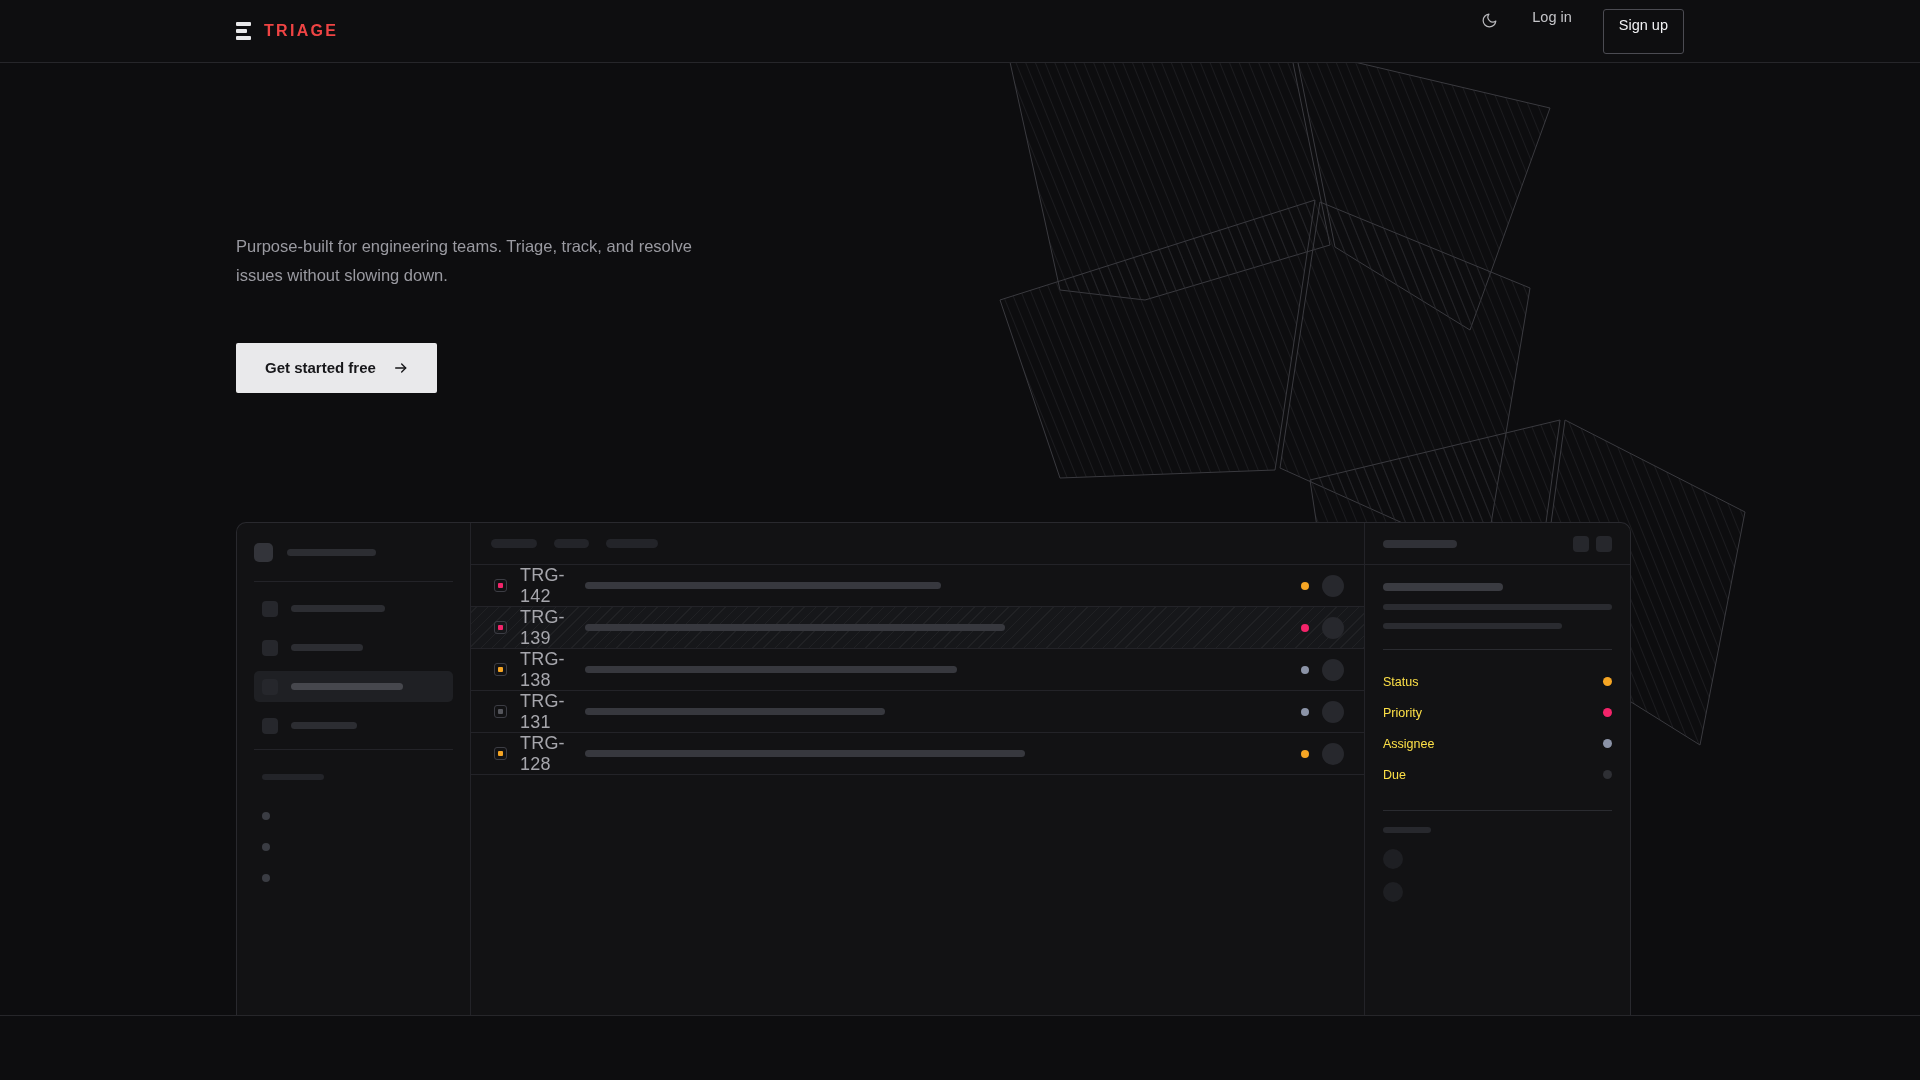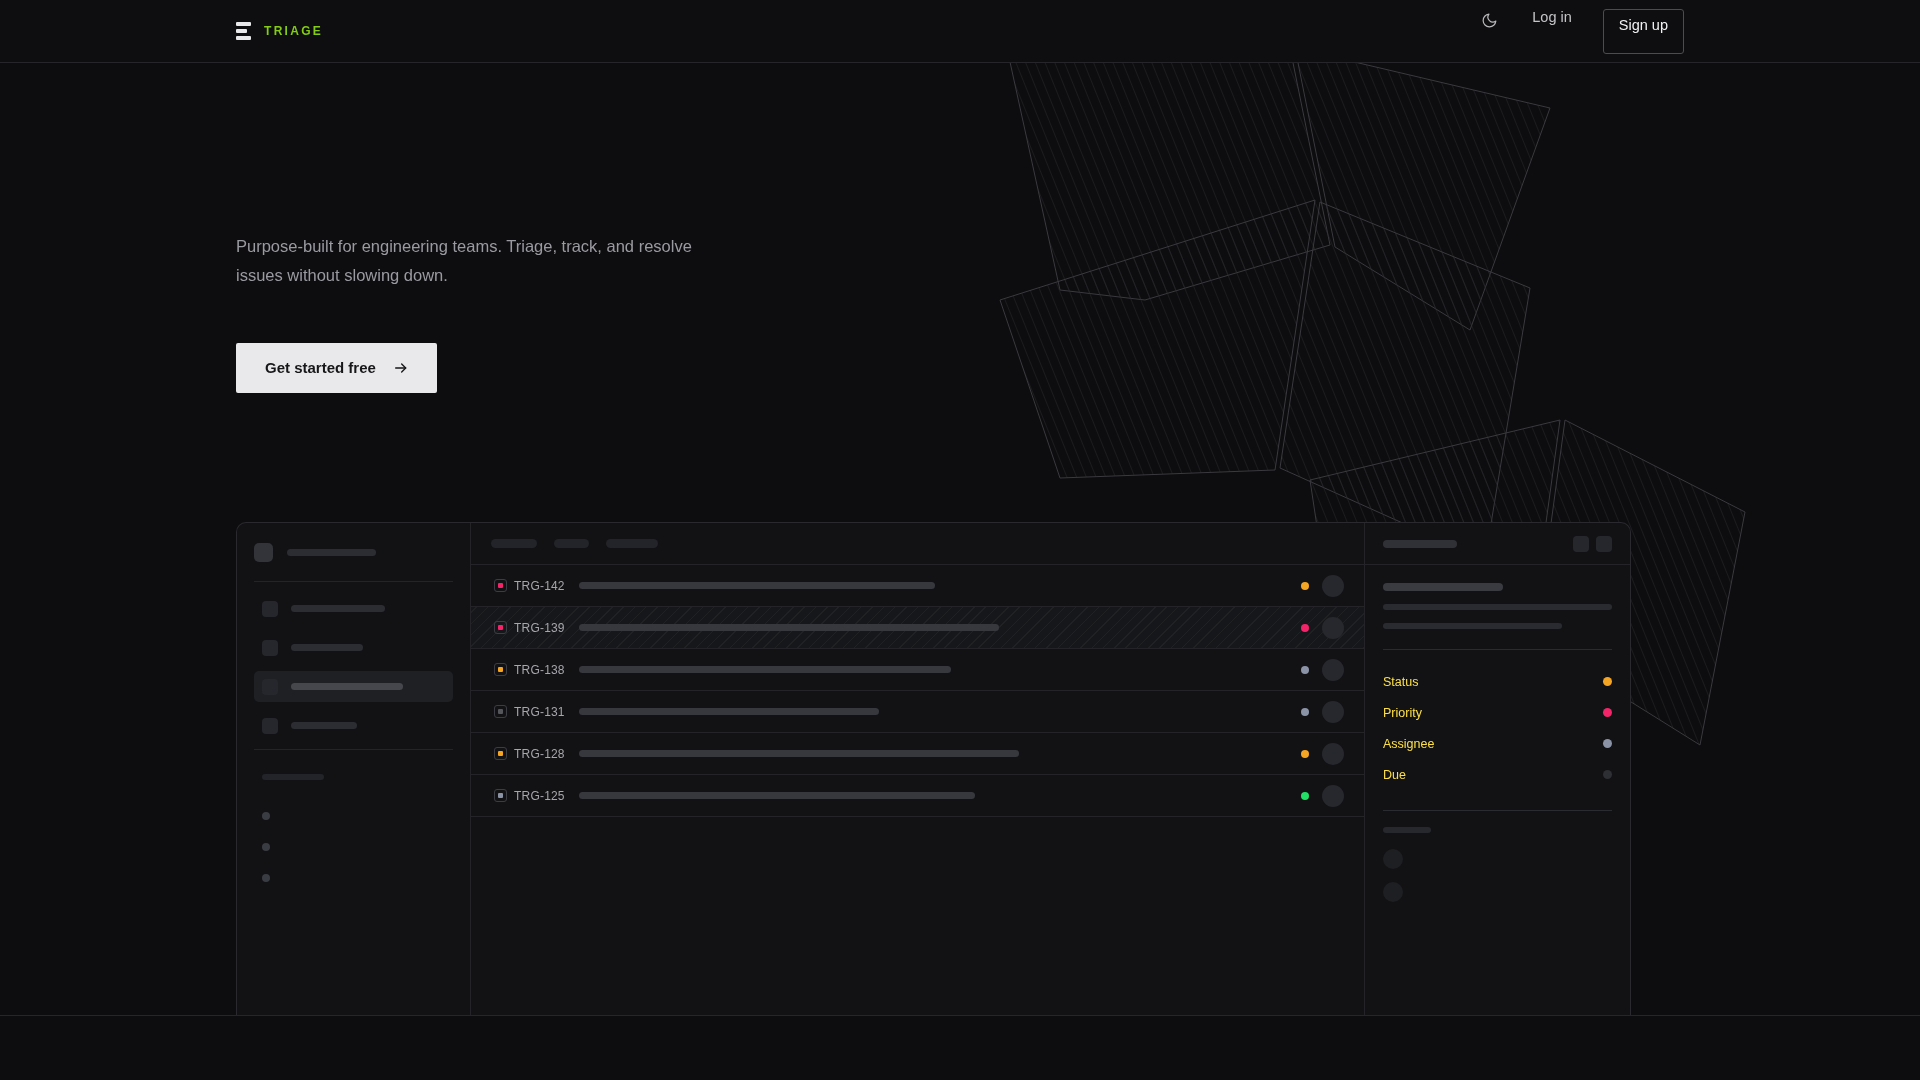--- a/index.html
+++ b/index.html
@@ -54,22 +54,22 @@
   .brand-mark {
     width: 15px; height: 18px;
     display: flex; flex-direction: column;
     justify-content: space-between;
   }
   .brand-mark i { display:block; height: 4px; background: #e8e8ea; border-radius: 1px; }
   .brand-mark i:nth-child(1) { width: 15px; }
   .brand-mark i:nth-child(2) { width: 11px; }
   .brand-mark i:nth-child(3) { width: 15px; }
   .brand-name {
-    color: #84cc16;
-    font-size: 12px;
+    color: #ef4444;
+    font-size: 16px;
     font-weight: bold;
     letter-spacing: 2.3px;
   }
   .nav-right { display: flex; gap: 31px; }
   .icon-btn {
     width: 24px; height: 24px;
     display: flex; align-items: center; justify-content: center;
     color: #b9b9bd;
   }
   .login-link {
@@ -204,22 +204,22 @@
   .type-chip {
     width: 13px; height: 13px;
     border-radius: 3px;
     border: 1px solid #3c3d44;
     display: flex; align-items: center; justify-content: center;
     flex: none;
   }
   .type-chip i { width: 5px; height: 5px; border-radius: 1px; display: block; }
   .row-id {
     color: #a6a6ac;
-    font-size: 12px;
-    margin-left: 7px;
+    font-size: 18px;
+    margin-left: 13px;
     width: 57px;
     flex: none;
     letter-spacing: 0.2px;
   }
   .row-title { height: 7px; border-radius: 4px; background: #37383e; margin-left: 8px; }
   .row-right {
     margin-left: auto;
     display: flex; align-items: center; gap: 13px;
     flex: none;
   }
@@ -422,31 +422,20 @@
             <i style="background:#f5a524"></i>
           </div>
         <div class="row-id">TRG-128</div>
         <div class="row-title" style="width:440px"></div>
         <div class="row-right">
           <div class="st-dot" style="background:#f5a524"></div>
           <div class="avatar"></div>
         </div>
       </div>
 
-      <div class="mk-row">
-        <div class="type-chip">
-            <i style="background:#8b93a7"></i>
-          </div>
-        <div class="row-id">TRG-125</div>
-        <div class="row-title" style="width:396px"></div>
-        <div class="row-right">
-          <div class="st-dot" style="background:#21e065"></div>
-          <div class="avatar"></div>
-        </div>
-      </div>
 
       <div class="mk-list-fill"></div>
     </div>
 
     <div class="mk-detail">
       <div class="mk-detail-head">
         <div class="bar"></div>
         <div class="head-btns">
           <div class="sq-sm"></div>
           <div class="sq-sm"></div>

